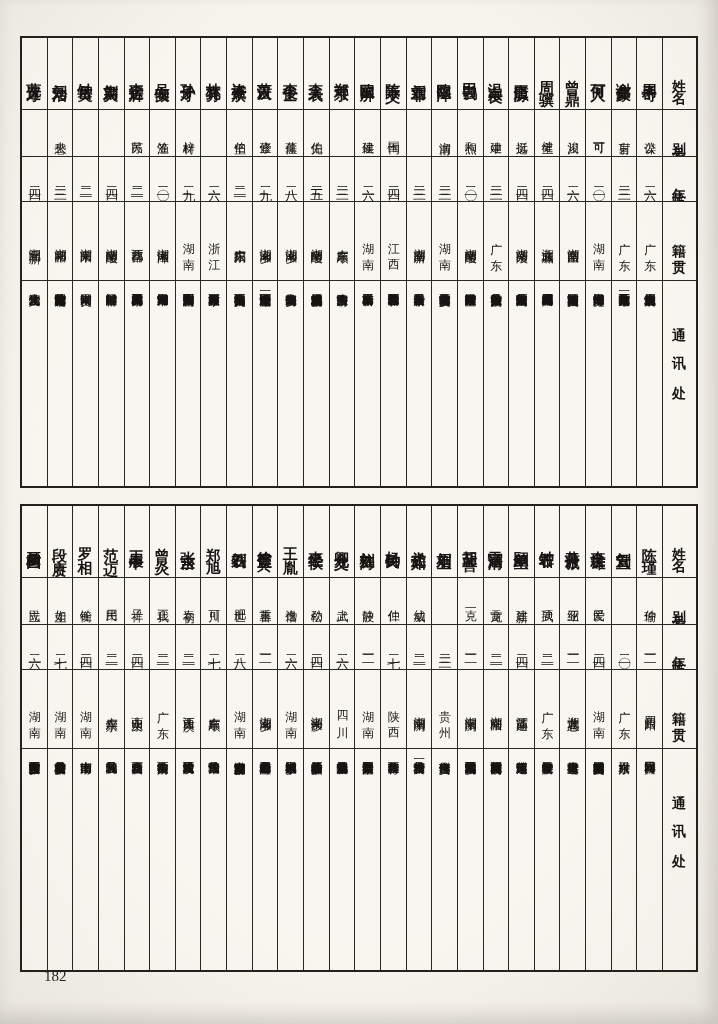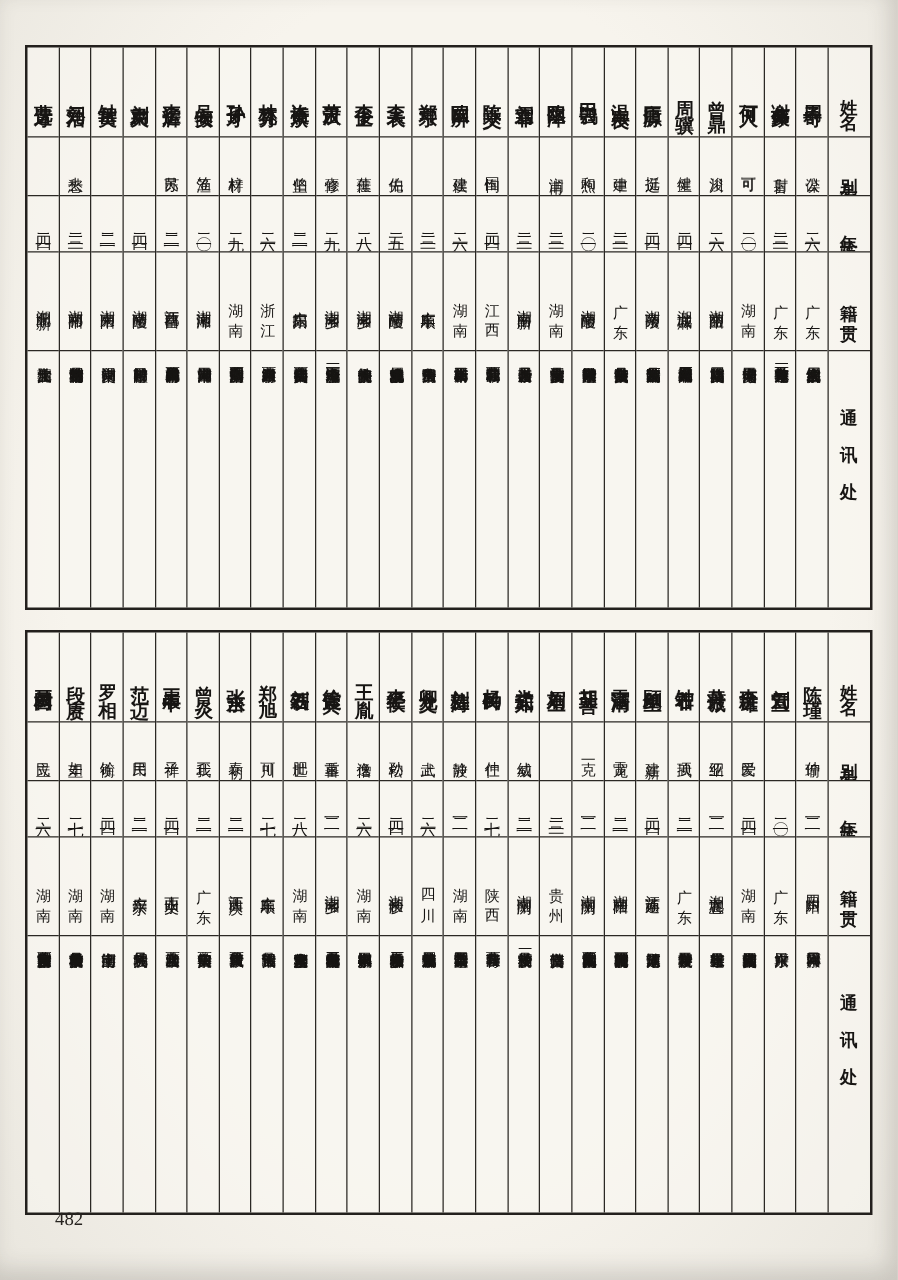--- a/index.html
+++ b/index.html
@@ -939,14 +939,14 @@
         </div>
     <div class="cell r-native">
           <span class="v native-text sp2">湖南</span>
         </div>
     <div class="cell r-addr">
           <span class="v addr-text">湖南衡阳西乡金兰市转惠市安且吉号</span>
         </div>
   </div>
     </div>
 
-  <div class="pagenum">482</div>
+  <div class="pagenum">182</div>
 </div>
 
 </body></html>

